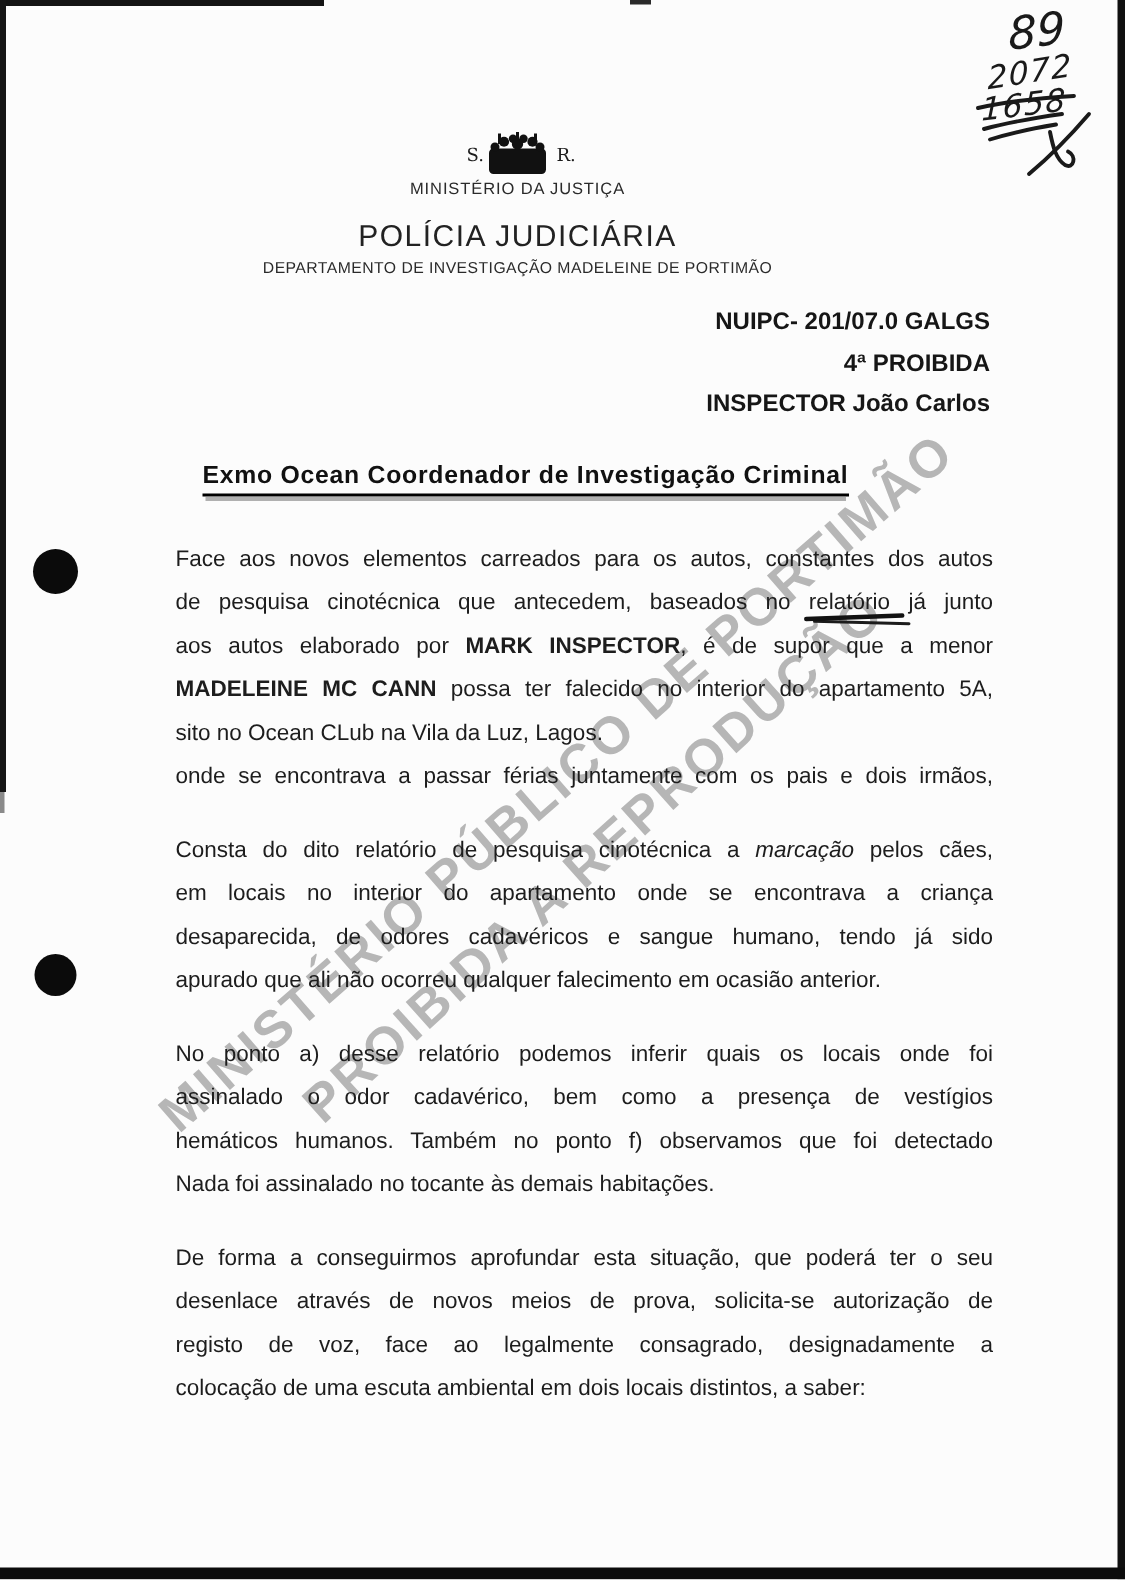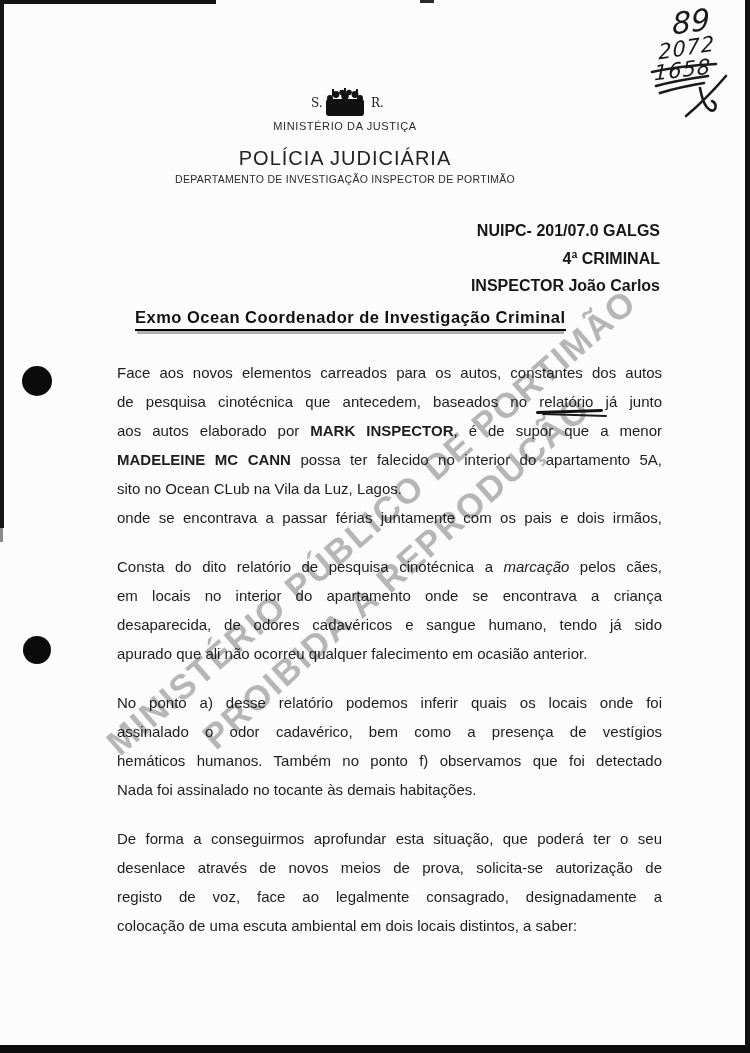--- a/index.html
+++ b/index.html
@@ -40,21 +40,21 @@
   .hdr{position:absolute; left:20px; right:80px; top:0; text-align:center; z-index:2;}
   .sr-row{position:absolute; left:0; right:0; top:88px; height:30px;}
   .sr-row .s{position:absolute; left:calc(50% - 34px); top:8px; font-family:"DejaVu Serif", serif; font-size:12px;}
   .sr-row .r{position:absolute; left:calc(50% + 26px); top:8px; font-family:"DejaVu Serif", serif; font-size:12px;}
   .crest{position:absolute; left:calc(50% - 24px); top:0;}
   .ministry{position:absolute; left:0; right:0; top:120px; font-size:11px; letter-spacing:0.6px; color:#2a2a2a;}
   .agency{position:absolute; left:0; right:0; top:147px; font-size:20px; letter-spacing:1px; color:#222;}
   .dept{position:absolute; left:0; right:0; top:173px; font-size:10.5px; letter-spacing:0.3px; color:#2a2a2a;}
 
   .caseblock{position:absolute; right:90px; top:201px; text-align:right; z-index:2;
-             font-weight:bold; font-size:16px; line-height:27.5px; color:#161616;margin-top:16px;}
+             font-weight:bold; font-size:16px; line-height:27.5px; color:#161616;}
 
   .title{position:absolute; left:135px; top:308px; z-index:2;
          font-weight:bold; font-size:16.5px; letter-spacing:0.5px; color:#111;}
   .title span{border-bottom:2.5px solid #000; padding-bottom:2px;
               box-shadow:0 5px 0 -2px rgba(0,0,0,0.30); display:inline-block;}
 
   
   .content{position:absolute; left:105px; top:358px; width:557px; z-index:2;
            font-size:15px; line-height:29px; color:#1d1d1d;}
   .para{margin:0 0 20px 12px;}
@@ -115,26 +115,26 @@
           <circle cx="39" cy="10" r="3"></circle>
           <rect x="11" y="1" width="2" height="7"></rect>
             <rect x="23" y="0" width="2" height="6"></rect>
           <rect x="35" y="1" width="2" height="7"></rect>
         </g>
       </svg>
       <span class="r">R.</span>
     </div>
     <div class="ministry">MINISTÉRIO DA JUSTIÇA</div>
     <div class="agency">POLÍCIA JUDICIÁRIA</div>
-    <div class="dept">DEPARTAMENTO DE INVESTIGAÇÃO INSPECTOR DE PORTIMÃO</div>
+    <div class="dept">DEPARTAMENTO DE INVESTIGAÇÃO MADELEINE DE PORTIMÃO</div>
   </div>
 
   <div class="caseblock">
     <div>NUIPC- 201/07.0 GALGS</div>
-    <div>4ª CRIMINAL</div>
+    <div>4ª PROIBIDA</div>
     <div>INSPECTOR João Carlos</div>
   </div>
 
   <div class="title">
     <span>Exmo Ocean Coordenador de Investigação Criminal</span>
   </div>
 
   <div class="content" id="doc-body">
       <div class="para">
         <div class="tline"><span>Face aos novos elementos carreados para os autos, constantes dos autos</span></div>

